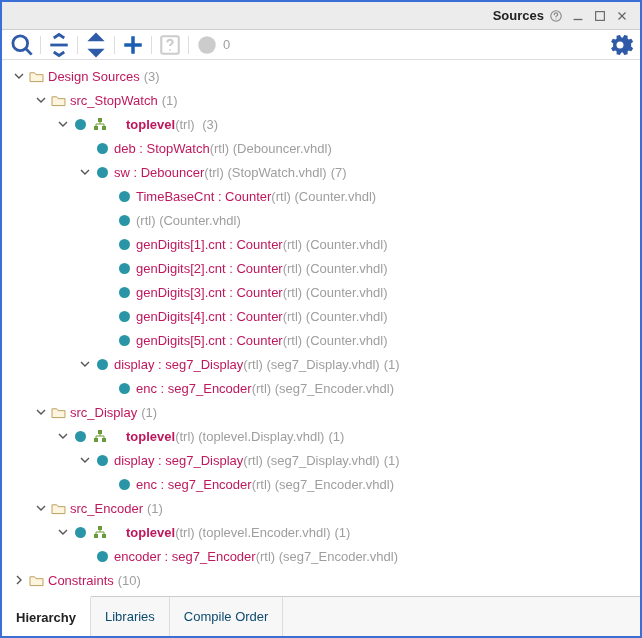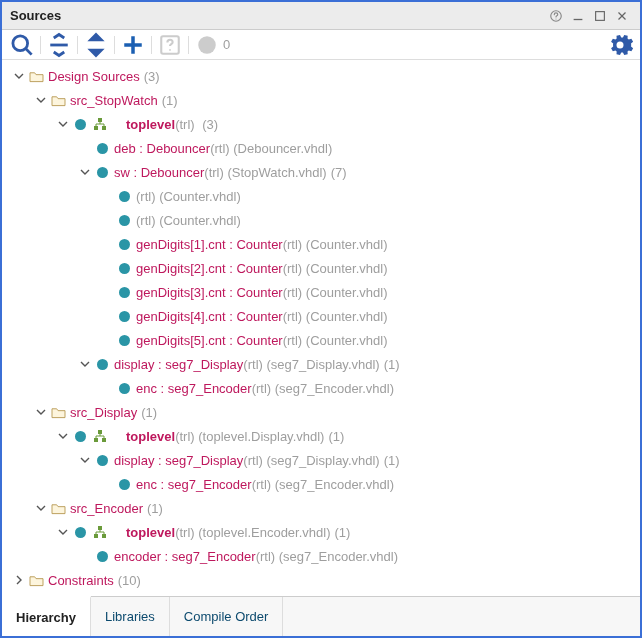--- a/index.html
+++ b/index.html
@@ -16,21 +16,21 @@
     flex-direction: column;
   }
   .titlebar {
     background: #ececec;
     border-bottom: 1px solid #ccc;
     height: 28px;
     display: flex;
     align-items: center;
     padding: 0 8px;
   }
-  .titlebar-title { font-weight: bold; font-size: 13px; color:#222; flex:1; }
+  .titlebar-title { font-weight: bold; font-size: 13px; color:#222; flex:1;text-align:right; }
   .titlebar-btn { width:20px; height:20px; display:flex; align-items:center; justify-content:center; color:#666; margin-left:2px; }
   .titlebar-btn svg { width:14px; height:14px; }
 
   .toolbar {
     height: 30px;
     display:flex;
     align-items:center;
     padding: 0 6px;
     border-bottom: 1px solid #ddd;
     gap:0;
@@ -201,21 +201,21 @@
     <span class="lbl bold">toplevel</span>
     <span class="paren">(trl)</span>&nbsp;
     <span class="count">(3)</span>
   </div>
 
   <div class="row">
     <span class="spacer" style="width:86px"></span>
     <span class="ficon">
         <span class="dot"></span>
       </span>
-    <span class="lbl">deb : Debouncer</span>
+    <span class="lbl">deb : StopWatch</span>
     <span class="paren">(rtl)</span>&nbsp;
     <span class="paren">(Debouncer.vhdl)</span>
   </div>
 
   <div class="row">
     <span class="spacer" style="width:70px"></span>
     <span class="arrow">
         <svg viewBox="0 0 10 10">
           <path d="M1 3l4 4 4-4" fill="none" stroke="#555" stroke-width="1.4"></path>
         </svg>
@@ -227,20 +227,21 @@
     <span class="paren">(trl)</span>&nbsp;
     <span class="paren">(StopWatch.vhdl)</span>
     <span class="count">(7)</span>
   </div>
 
   <div class="row">
     <span class="spacer" style="width:108px"></span>
     <span class="ficon">
         <span class="dot"></span>
       </span>
+    <span class="lbl">TimeBaseCnt : Counter</span>
     <span class="paren">(rtl)</span>&nbsp;
     <span class="paren">(Counter.vhdl)</span>
   </div>
   <div class="row">
     <span class="spacer" style="width:108px"></span>
     <span class="ficon">
         <span class="dot"></span>
       </span>
     <span class="paren">(rtl)</span>&nbsp;
     <span class="paren">(Counter.vhdl)</span>

